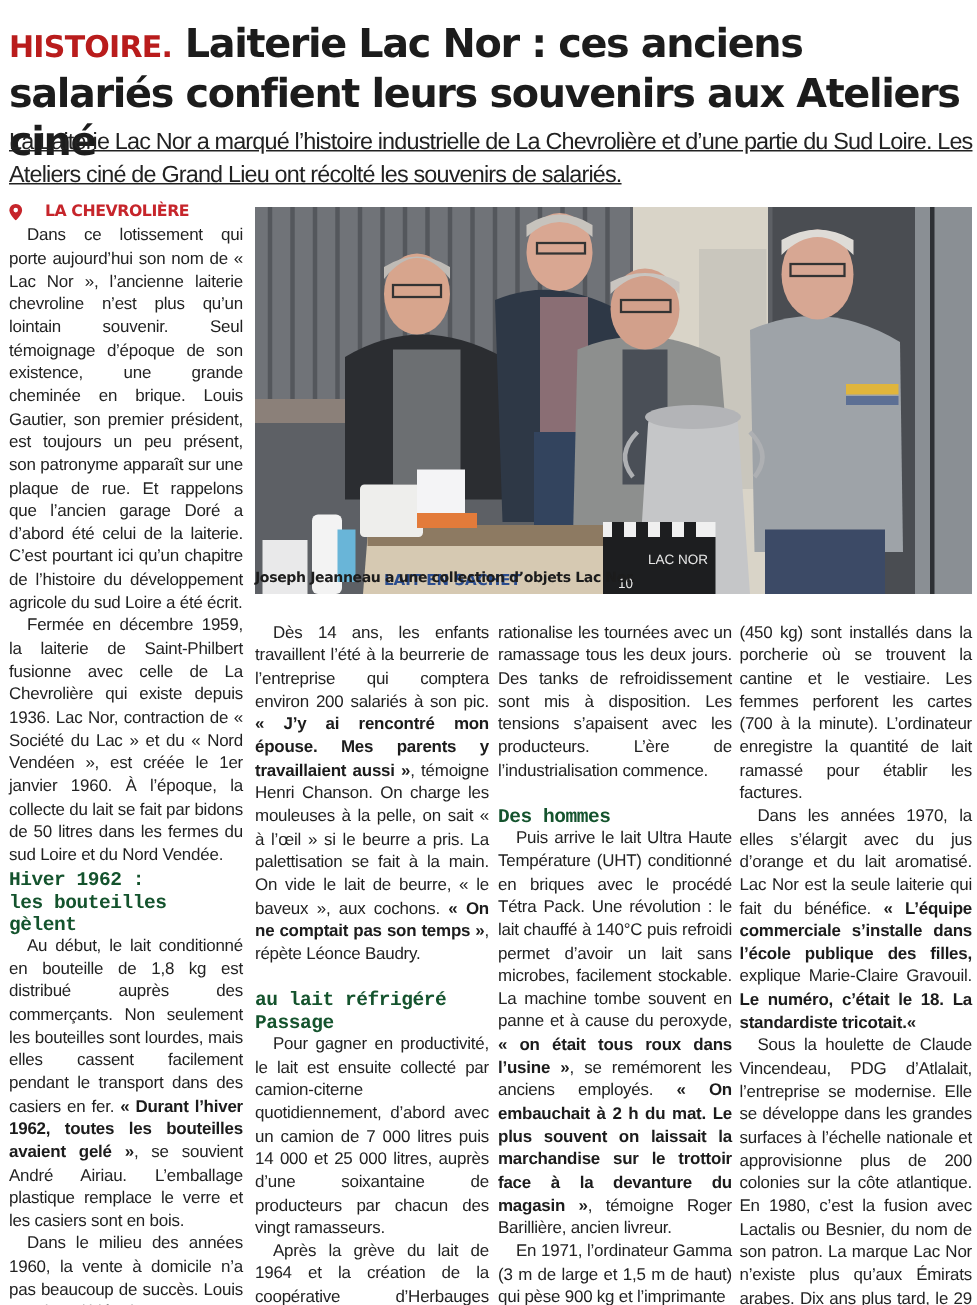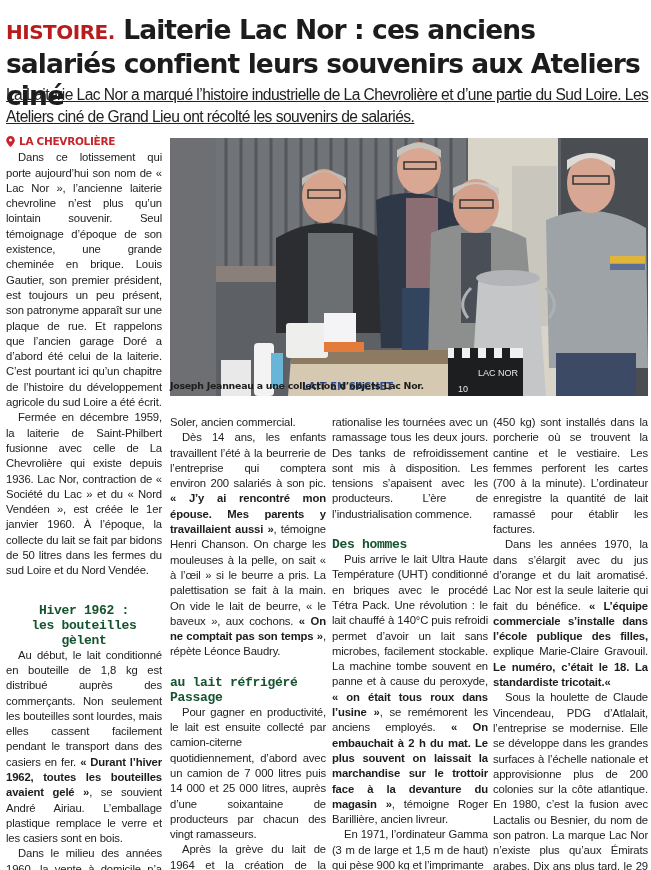--- a/index.html
+++ b/index.html
@@ -17,26 +17,26 @@
     font-size: 15.6px; line-height: 22px; letter-spacing: -0.55px; color: #222;
     font-family: "Liberation Sans", sans-serif;
     text-decoration: underline;
   }
 
   .col { position: absolute; font-family: "Liberation Sans", sans-serif; font-size: 11.3px; line-height: 15.3px; color: #222; text-align: justify; letter-spacing: -0.15px; }
   .col p { text-indent: 12px; }
   .col b { font-weight: bold; color: #1c1c1c; }
   .col .noindent { text-indent: 0; }
 
-  .dateline { font-family: "DejaVu Sans", sans-serif; font-weight: bold; font-size: 10.5px; color: #c6252b; letter-spacing: -0.3px; text-indent: 0; display: flex; align-items: center; gap: 4px; margin-bottom: 1px; }
+  .dateline { font-family: "DejaVu Sans", sans-serif; font-weight: bold; font-size: 10.5px; color: #c6252b; letter-spacing: -0.3px; text-indent: 0; display: flex; align-items: center; gap: 15px; margin-bottom: 1px; }
   .pin { width: 9px; height: 11px; display: inline-block; }
 
   .subhead { font-family: Liberation Mono, monospace; font-weight: bold; font-size: 13px; line-height: 15px; color: #14532d; text-indent: 0; margin-top: 14px; letter-spacing: -0.3px; text-align: left; }
 
-  .photo { position: absolute; left: 170px; top: 138px; width: 478px; height: 258px; overflow: hidden; background: #6e6f73; padding-left: 46px; }
+  .photo { position: absolute; left: 170px; top: 138px; width: 478px; height: 258px; overflow: hidden; background: #6e6f73; }
   .caption { position: absolute; left: 170px; top: 380px; font-family: "DejaVu Sans", sans-serif; font-weight: bold; font-size: 9.4px; color: #1c1c1c; letter-spacing: -0.25px; }
 </style>
 </head>
 <body>
 
 <div class="headline">
   <span class="kicker">HISTOIRE.</span>
   <span>Laiterie Lac Nor : ces anciens salariés confient leurs souvenirs aux Ateliers ciné</span>
 </div>
 
@@ -45,21 +45,21 @@
 <div class="col" style="left:6px; top:134px; width:156px;">
   <div class="dateline">
     <svg class="pin" viewBox="0 0 10 13">
       <path d="M5 0C2.2 0 0 2.2 0 5c0 3.6 5 8 5 8s5-4.4 5-8c0-2.8-2.2-5-5-5z" fill="#c6252b"></path>
       <circle cx="5" cy="4.8" r="1.8" fill="#fff"></circle>
     </svg>
     <span>LA CHEVROLIÈRE</span>
   </div>
   <p>Dans ce lotissement qui porte aujourd’hui son nom de « Lac Nor », l’ancienne laiterie chevroline n’est plus qu’un lointain souvenir. Seul témoignage d’époque de son existence, une grande cheminée en brique. Louis Gautier, son premier président, est toujours un peu présent, son patronyme apparaît sur une plaque de rue. Et rappelons que l’ancien garage Doré a d’abord été celui de la laiterie. C’est pourtant ici qu’un chapitre de l’histoire du développement agricole du sud Loire a été écrit.</p>
   <p>Fermée en décembre 1959, la laiterie de Saint-Philbert fusionne avec celle de La Chevrolière qui existe depuis 1936. Lac Nor, contraction de « Société du Lac » et du « Nord Vendéen », est créée le 1er janvier 1960. À l’époque, la collecte du lait se fait par bidons de 50 litres dans les fermes du sud Loire et du Nord Vendée.</p>
-  <div class="subhead" style="margin-top:24px;text-align:center;">
+  <div class="subhead" style="margin-top:0;">
     <div>Hiver 1962 :</div>
     <div>les bouteilles gèlent</div>
   </div>
   <p><span>Au début, le lait conditionné en bouteille de 1,8 kg est distribué auprès des commerçants. Non seulement les bouteilles sont lourdes, mais elles cassent facilement pendant le transport dans des casiers en fer. </span><b>« Durant l’hiver 1962, toutes les bouteilles avaient gelé »</b><span>, se souvient André Airiau. L’emballage plastique remplace le verre et les casiers sont en bois.</span></p>
   <p><span>Dans le milieu des années 1960, la vente à domicile n’a pas beaucoup de succès. Louis Gautier a l’idée d’un pot verseur en plastique dans lequel on vide le sachet. Les ventes décollent. </span></p>
 </div>
 
 <div class="photo">
   <svg width="478" height="258" viewBox="0 0 478 258">
 
@@ -159,36 +159,35 @@
     <rect x="108" y="204" width="40" height="10" fill="#e37b3a"></rect>
 
     <rect x="38" y="205" width="20" height="53" rx="4" fill="#f3f3f3"></rect>
     <rect x="55" y="215" width="12" height="35" fill="#69b5d8"></rect>
     <rect x="5" y="222" width="30" height="36" fill="#e9e9ea"></rect>
   </svg>
 </div>
 <div class="caption">Joseph Jeanneau a une collection d’objets Lac Nor.</div>
 
 <div class="col" style="left:170px; top:415px; width:156px;">
-  <p class="noindent">Soler, ancien commercial.</p>
   <p><span>Dès 14 ans, les enfants travaillent l’été à la beurrerie de l’entreprise qui comptera environ 200 salariés à son pic. </span><b>« J’y ai rencontré mon épouse. Mes parents y travaillaient aussi »</b><span>, témoigne Henri Chanson. On charge les mouleuses à la pelle, on sait « à l’œil » si le beurre a pris. La palettisation se fait à la main. On vide le lait de beurre, « le baveux », aux cochons. </span><b>« On ne comptait pas son temps »</b><span>, répète Léonce Baudry.</span></p>
   <div class="subhead" style="margin-top:15px;">
     <div>au lait réfrigéré</div>
     <div>Passage</div>
   </div>
   <p>Pour gagner en productivité, le lait est ensuite collecté par camion-citerne quotidiennement, d’abord avec un camion de 7 000 litres puis 14 000 et 25 000 litres, auprès d’une soixantaine de producteurs par chacun des vingt ramasseurs.</p>
   <p>Après la grève du lait de 1964 et la création de la coopérative d’Herbauges l’année suivante, le lait est réfrigéré. Le refroidissement facilite le stockage et</p>
 </div>
 
 <div class="col" style="left:332px; top:415px; width:156px;">
   <p class="noindent">rationalise les tournées avec un ramassage tous les deux jours. Des tanks de refroidissement sont mis à disposition. Les tensions s’apaisent avec les producteurs. L’ère de l’industrialisation commence.</p>
   <div class="subhead" style="margin-top:15px;">
     <div>Des hommes</div>
   </div>
   <p><span>Puis arrive le lait Ultra Haute Température (UHT) conditionné en briques avec le procédé Tétra Pack. Une révolution : le lait chauffé à 140°C puis refroidi permet d’avoir un lait sans microbes, facilement stockable. La machine tombe souvent en panne et à cause du peroxyde, </span><b>« on était tous roux dans l’usine »</b><span>, se remémorent les anciens employés. </span><b>« On embauchait à 2 h du mat. Le plus souvent on laissait la marchandise sur le trottoir face à la devanture du magasin »</b><span>, témoigne Roger Barillière, ancien livreur.</span></p>
   <p>En 1971, l’ordinateur Gamma (3 m de large et 1,5 m de haut) qui pèse 900 kg et l’imprimante</p>
 </div>
 
 <div class="col" style="left:493px; top:415px; width:155px;">
   <p class="noindent">(450 kg) sont installés dans la porcherie où se trouvent la cantine et le vestiaire. Les femmes perforent les cartes (700 à la minute). L’ordinateur enregistre la quantité de lait ramassé pour établir les factures.</p>
-  <p><span>Dans les années 1970, la dans s’élargit avec du jus d’orange et du lait aromatisé. Lac Nor est la seule laiterie qui fait du bénéfice. </span><b>« L’équipe commerciale s’installe dans l’école publique des filles,</b><span> explique Marie-Claire Gravouil. </span><b>Le numéro, c’était le 18. La standardiste tricotait.«</b></p>
+  <p><span>Dans les années 1970, la elles s’élargit avec du jus d’orange et du lait aromatisé. Lac Nor est la seule laiterie qui fait du bénéfice. </span><b>« L’équipe commerciale s’installe dans l’école publique des filles,</b><span> explique Marie-Claire Gravouil. </span><b>Le numéro, c’était le 18. La standardiste tricotait.«</b></p>
   <p>Sous la houlette de Claude Vincendeau, PDG d’Atlalait, l’entreprise se modernise. Elle se développe dans les grandes surfaces à l’échelle nationale et approvisionne plus de 200 colonies sur la côte atlantique. En 1980, c’est la fusion avec Lactalis ou Besnier, du nom de son patron. La marque Lac Nor n’existe plus qu’aux Émirats arabes. Dix ans plus tard, le 29 février 1996, l’usine ferme. Elle sera démolie en 2007.</p>
 </div>
 
 </body></html>

